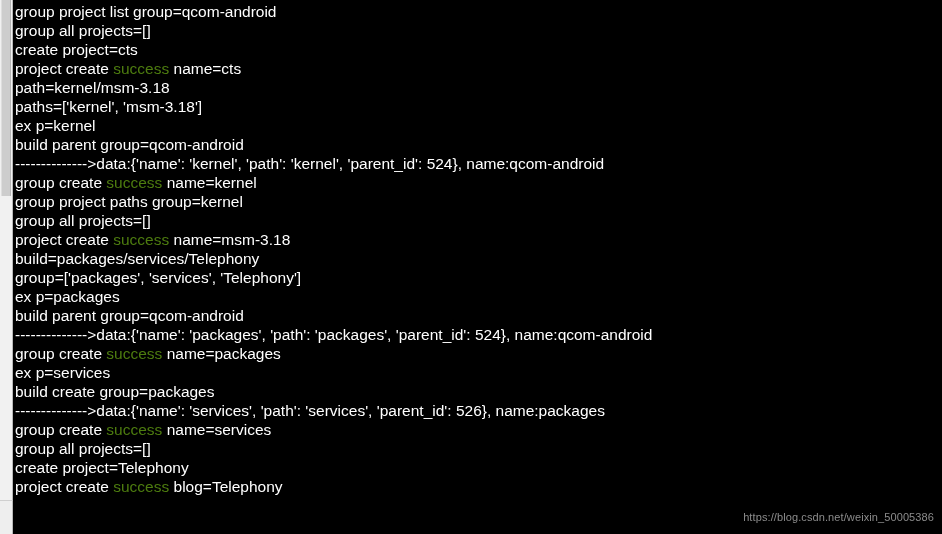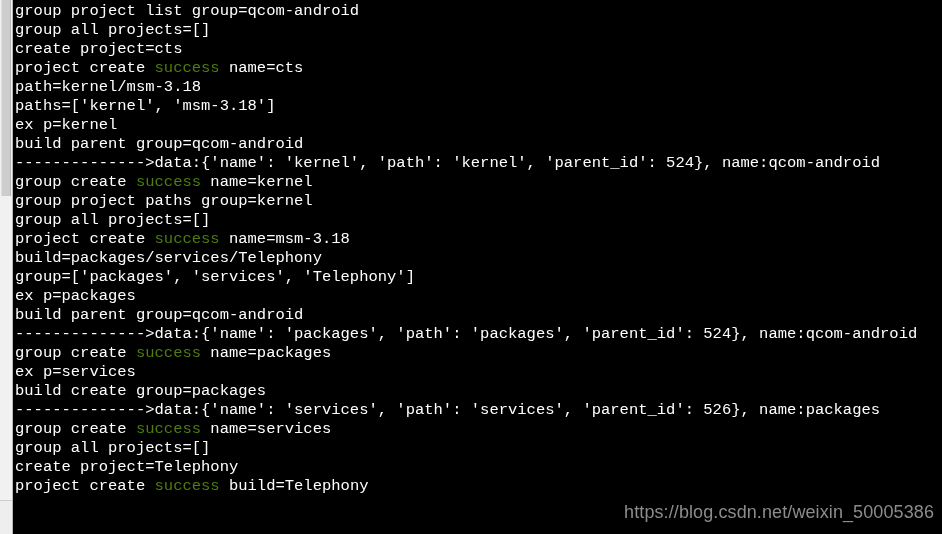--- a/index.html
+++ b/index.html
@@ -74,32 +74,32 @@
     box-sizing: border-box;
     z-index: 2;
   }
   .term-line {
     height: 19px;
     line-height: 19px;
     font-size: 15.5px;
     color: #ffffff;
     white-space: pre;
     letter-spacing: 0px;
-    font-family: Liberation Mono, monospace;
+    font-family: Liberation Sans, sans-serif;
   }
   .kw-success {
     color: #4d7c0f;
   }
   
   #watermark {
     position: absolute;
     right: 8px;
     bottom: 11px;
     font-family: "Liberation Sans", "DejaVu Sans", sans-serif;
-    font-size: 18px;
+    font-size: 11px;
     color: #8c8c8c;
     letter-spacing: 0.1px;
     z-index: 9;
     white-space: pre;
     text-shadow: 0 0 2px #000;
   }
 </style>
 </head>
 <body>
 
@@ -130,18 +130,18 @@
       <div class="term-line"><span>ex p=packages</span></div>
       <div class="term-line"><span>build parent group=qcom-android</span></div>
       <div class="term-line"><span>--------------&gt;data:{'name': 'packages', 'path': 'packages', 'parent_id': 524}, name:qcom-android</span></div>
       <div class="term-line"><span>group create </span><span class="kw-success">success</span><span> name=packages</span></div>
       <div class="term-line"><span>ex p=services</span></div>
       <div class="term-line"><span>build create group=packages</span></div>
       <div class="term-line"><span>--------------&gt;data:{'name': 'services', 'path': 'services', 'parent_id': 526}, name:packages</span></div>
       <div class="term-line"><span>group create </span><span class="kw-success">success</span><span> name=services</span></div>
       <div class="term-line"><span>group all projects=[]</span></div>
       <div class="term-line"><span>create project=Telephony</span></div>
-      <div class="term-line"><span>project create </span><span class="kw-success">success</span><span> build=Telephony</span></div>
+      <div class="term-line"><span>project create </span><span class="kw-success">success</span><span> blog=Telephony</span></div>
     </div>
 
   <div id="watermark">https://blog.csdn.net/weixin_50005386</div>
 
 </div>
 
 </body></html>

